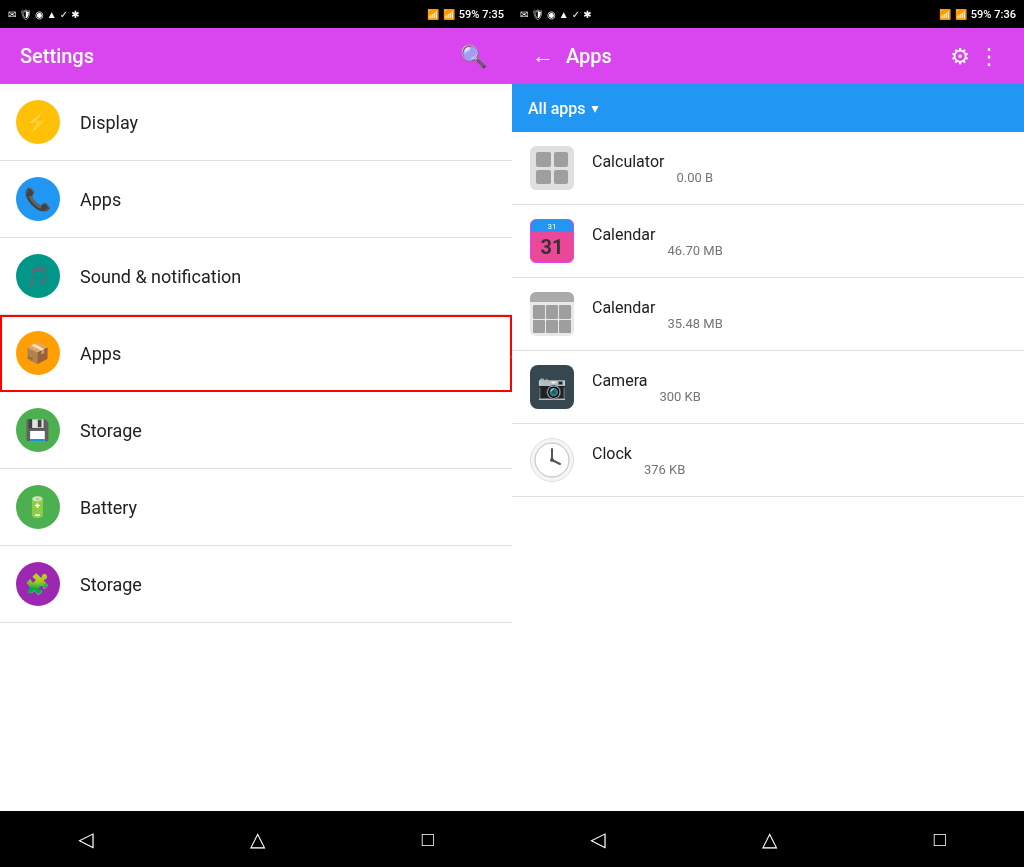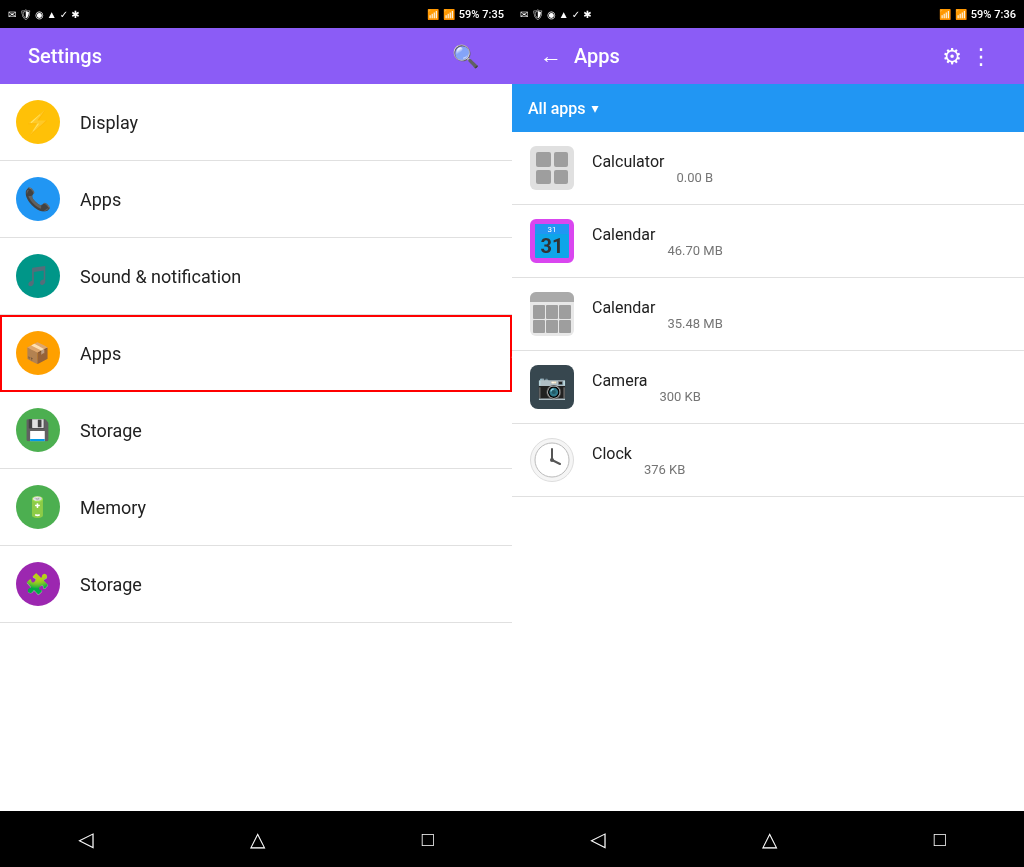--- a/index.html
+++ b/index.html
@@ -43,24 +43,24 @@
       font-weight: 500;
     }
     .status-icon {
       color: #fff;
       font-size: 10px;
     }
 
     
     .app-bar {
       height: 56px;
-      background: #8b5cf6;
-      display: flex;
-      align-items: center;
-      padding: 0 28px;
+      background: #d946ef;
+      display: flex;
+      align-items: center;
+      padding: 0 20px;
       flex-shrink: 0;
     }
     .app-bar-title {
       color: #fff;
       font-size: 20px;
       font-weight: 500;
       flex: 1;
     }
     .app-bar-icon {
       color: #fff;
@@ -218,22 +218,22 @@
       width: 44px;
       height: 44px;
     }
     .calc-dot {
       background: #9e9e9e;
       border-radius: 2px;
     }
 
     
     .gcal-icon {
-      background: #0ea5e9;
-      border: 5px solid #d946ef;
+      background: #ec4899;
+      border: 1px solid #d946ef;
       border-radius: 6px;
       width: 44px;
       height: 44px;
       display: flex;
       flex-direction: column;
       overflow: hidden;
       font-size: 11px;
     }
     .gcal-top {
       background: #2196F3;
@@ -355,21 +355,21 @@
       <span class="panel-arrow">→</span>
     </div>
 
     <div class="settings-item">
       <div class="settings-item-icon icon-green" style="font-size:20px;">💾</div>
       <span class="settings-item-label">Storage</span>
     </div>
 
     <div class="settings-item">
       <div class="settings-item-icon icon-green" style="font-size:20px;">🔋</div>
-      <span class="settings-item-label">Memory</span>
+      <span class="settings-item-label">Battery</span>
     </div>
 
     <div class="settings-item">
       <div class="settings-item-icon icon-purple" style="font-size:20px;">🧩</div>
       <span class="settings-item-label">Storage</span>
     </div>
 
   </div>
 
   <div class="nav-bar">

